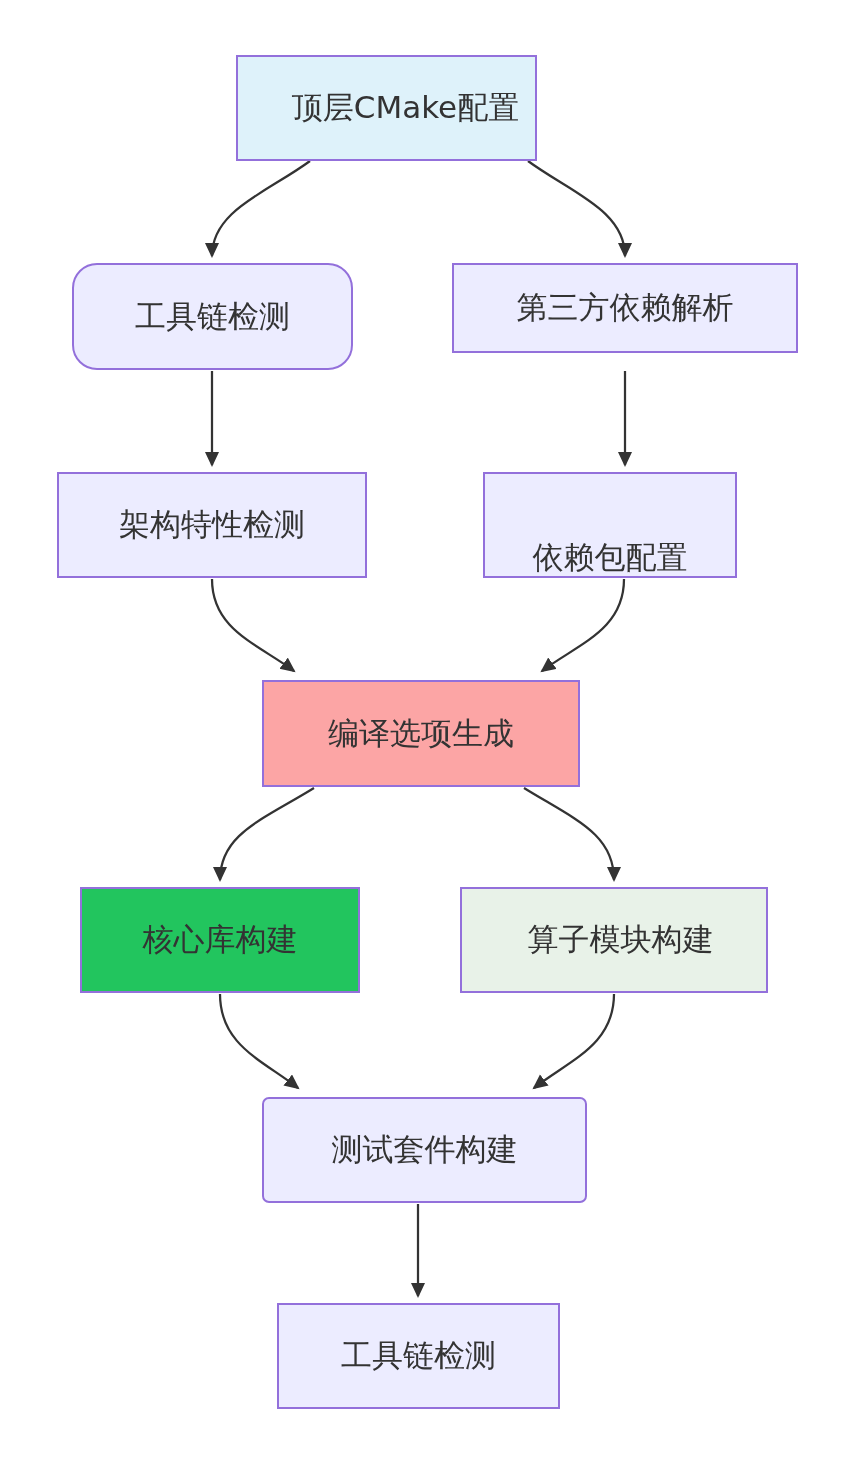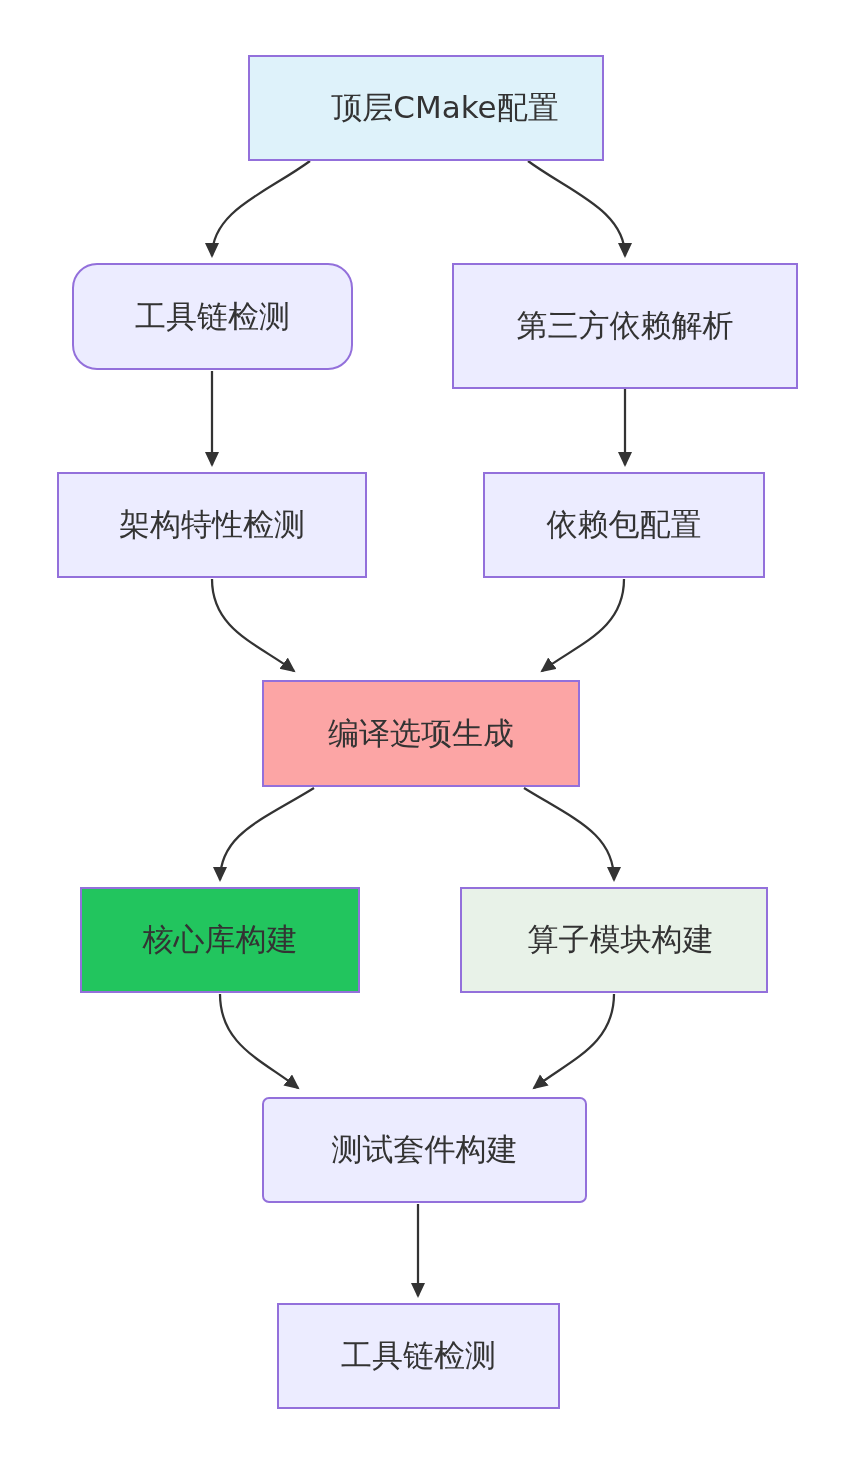--- a/index.html
+++ b/index.html
@@ -37,25 +37,25 @@
     justify-content: center;
     text-align: center;
   }
   .node-label {
     font-size: 31px;
     color: #333333;
     line-height: 1.2;
     white-space: nowrap;
   }
   
-  .n-top       { left: 248px; top: 55px;   width: 356px; height: 106px; padding-left: 38px; }
+  .n-top       { left: 236px; top: 55px;   width: 301px; height: 106px; padding-left: 38px; }
   .n-toolchain { left: 72px;  top: 263px;  width: 281px; height: 107px; border-radius: 25px; }
-  .n-thirdparty{ left: 452px; top: 263px;  width: 346px; height: 126px; }
+  .n-thirdparty{ left: 452px; top: 263px;  width: 346px; height: 90px; }
   .n-arch      { left: 57px;  top: 472px;  width: 310px; height: 106px; }
-  .n-deppkg    { left: 483px; top: 472px;  width: 282px; height: 106px; }
+  .n-deppkg    { left: 483px; top: 472px;  width: 254px; height: 106px; align-items: flex-end; }
   .n-compile   { left: 262px; top: 680px;  width: 318px; height: 107px; }
   .n-corelib   { left: 80px;  top: 887px;  width: 280px; height: 106px; }
   .n-operator  { left: 460px; top: 887px;  width: 308px; height: 106px; padding-left: 13px; }
   .n-testsuite { left: 262px; top: 1097px; width: 325px; height: 106px; border-radius: 7px; }
   .n-install   { left: 277px; top: 1303px; width: 283px; height: 106px; }
 </style>
 </head>
 <body>
 
 <div class="canvas">

